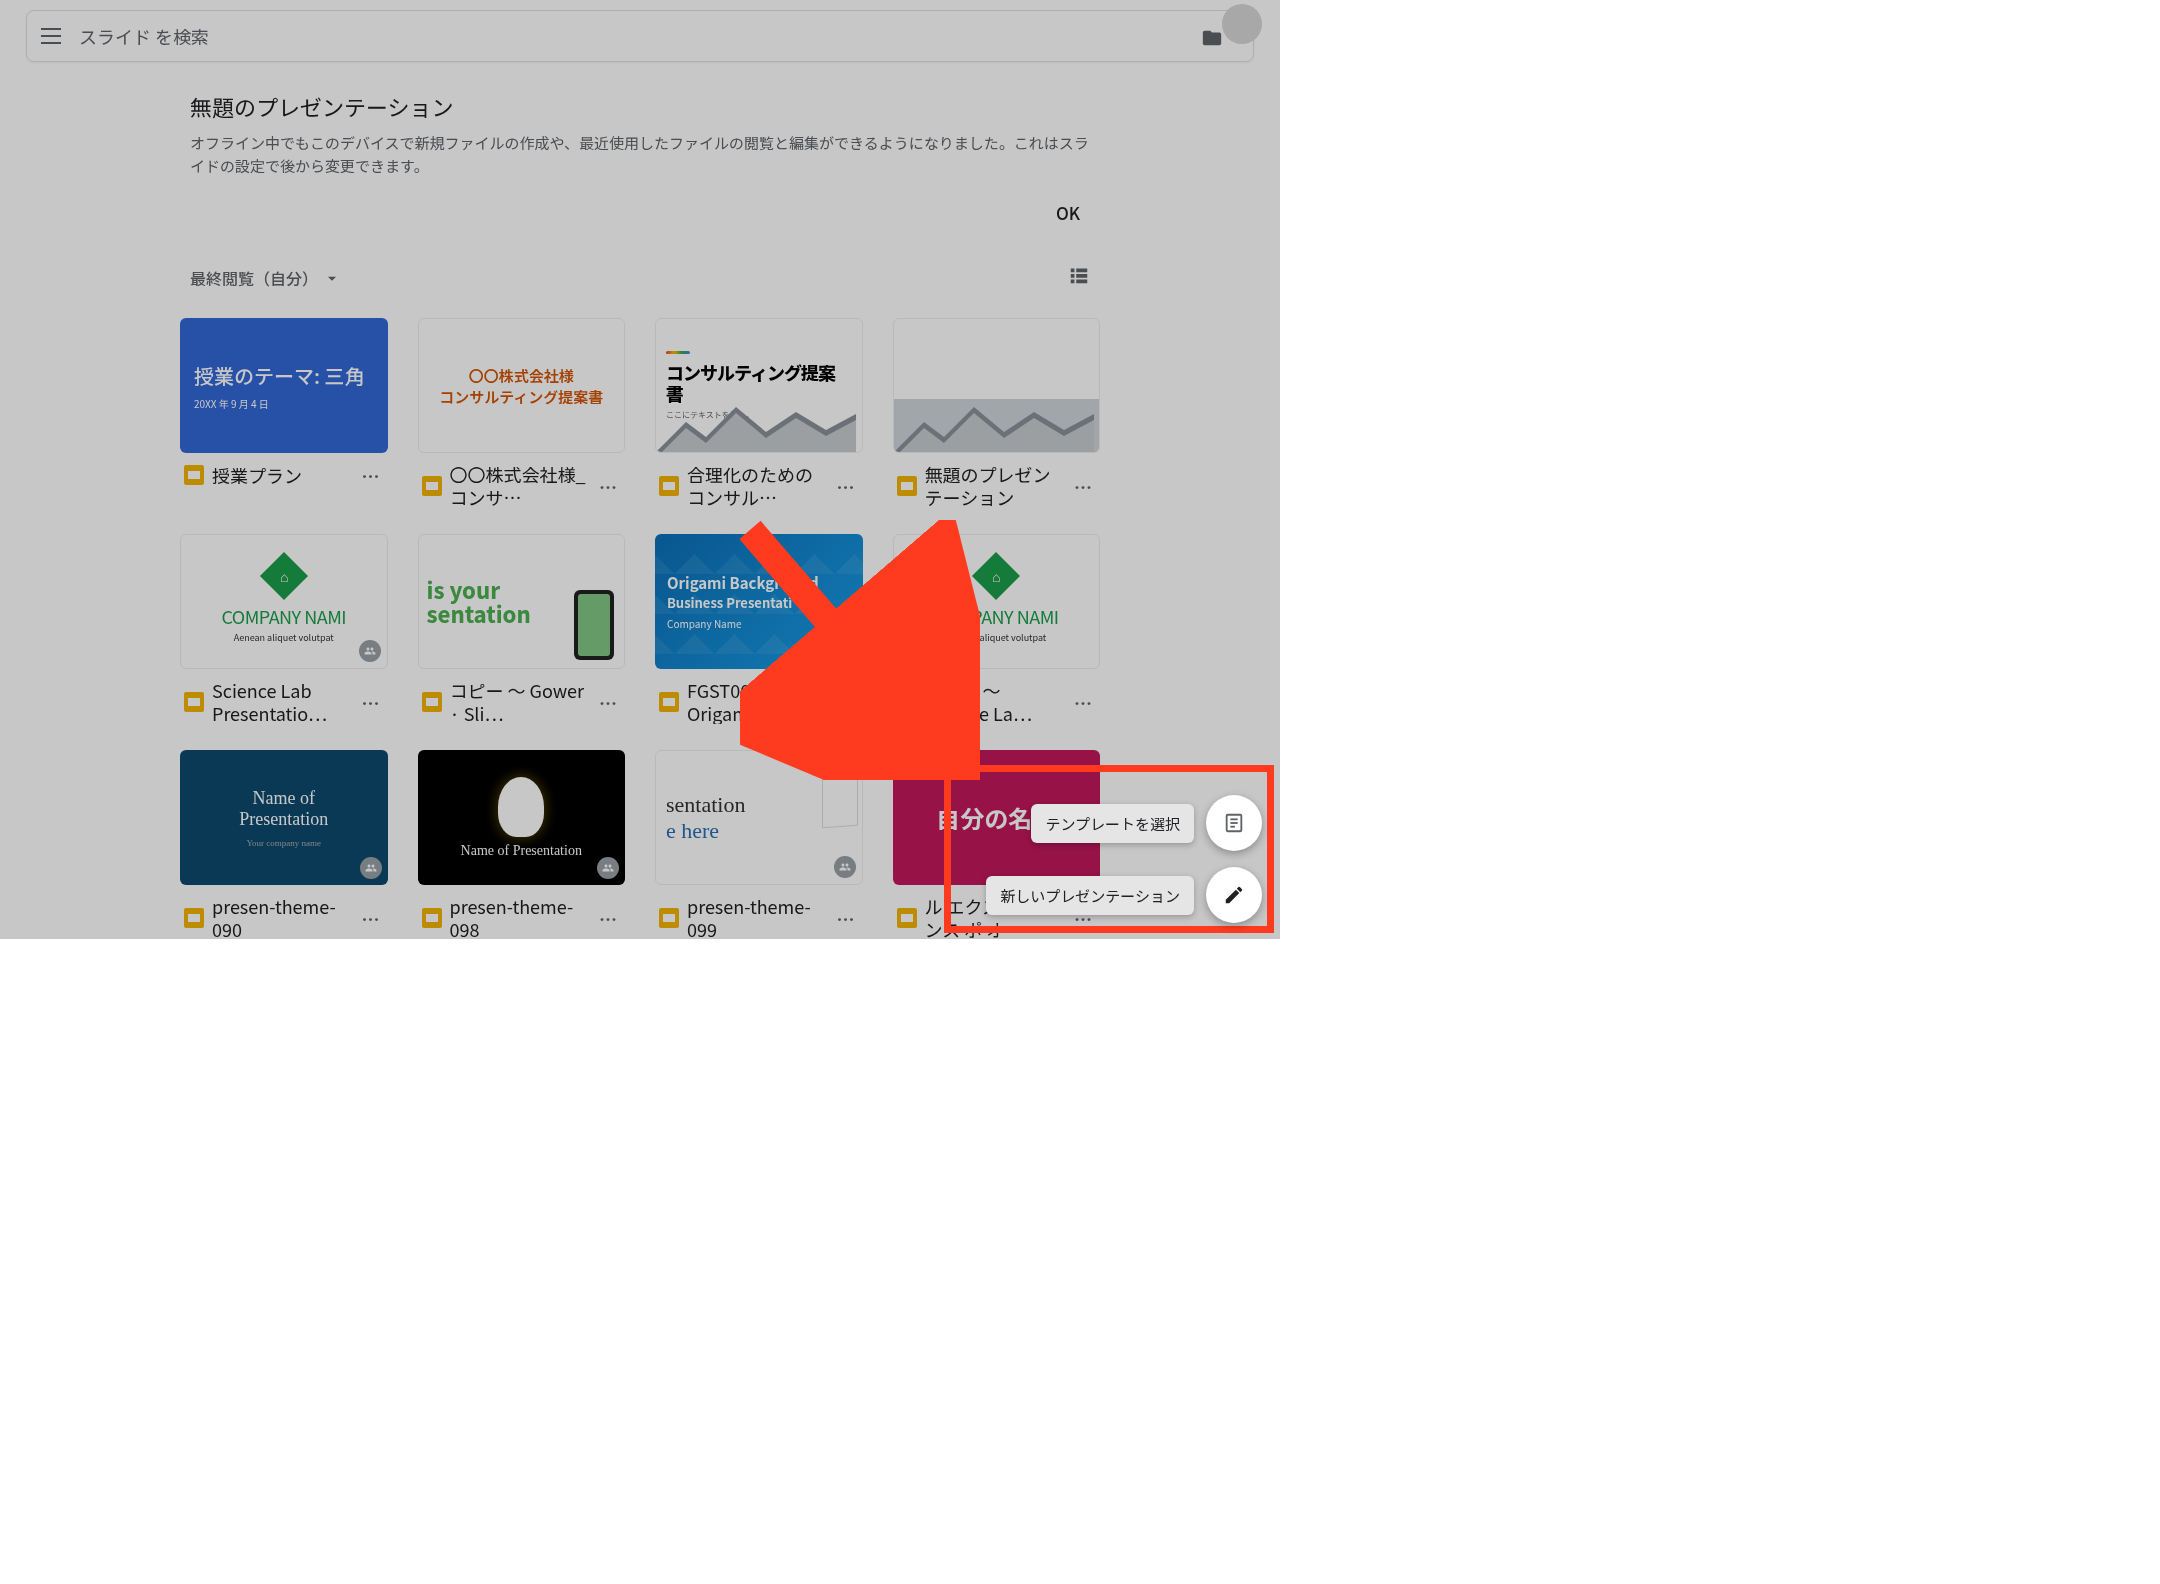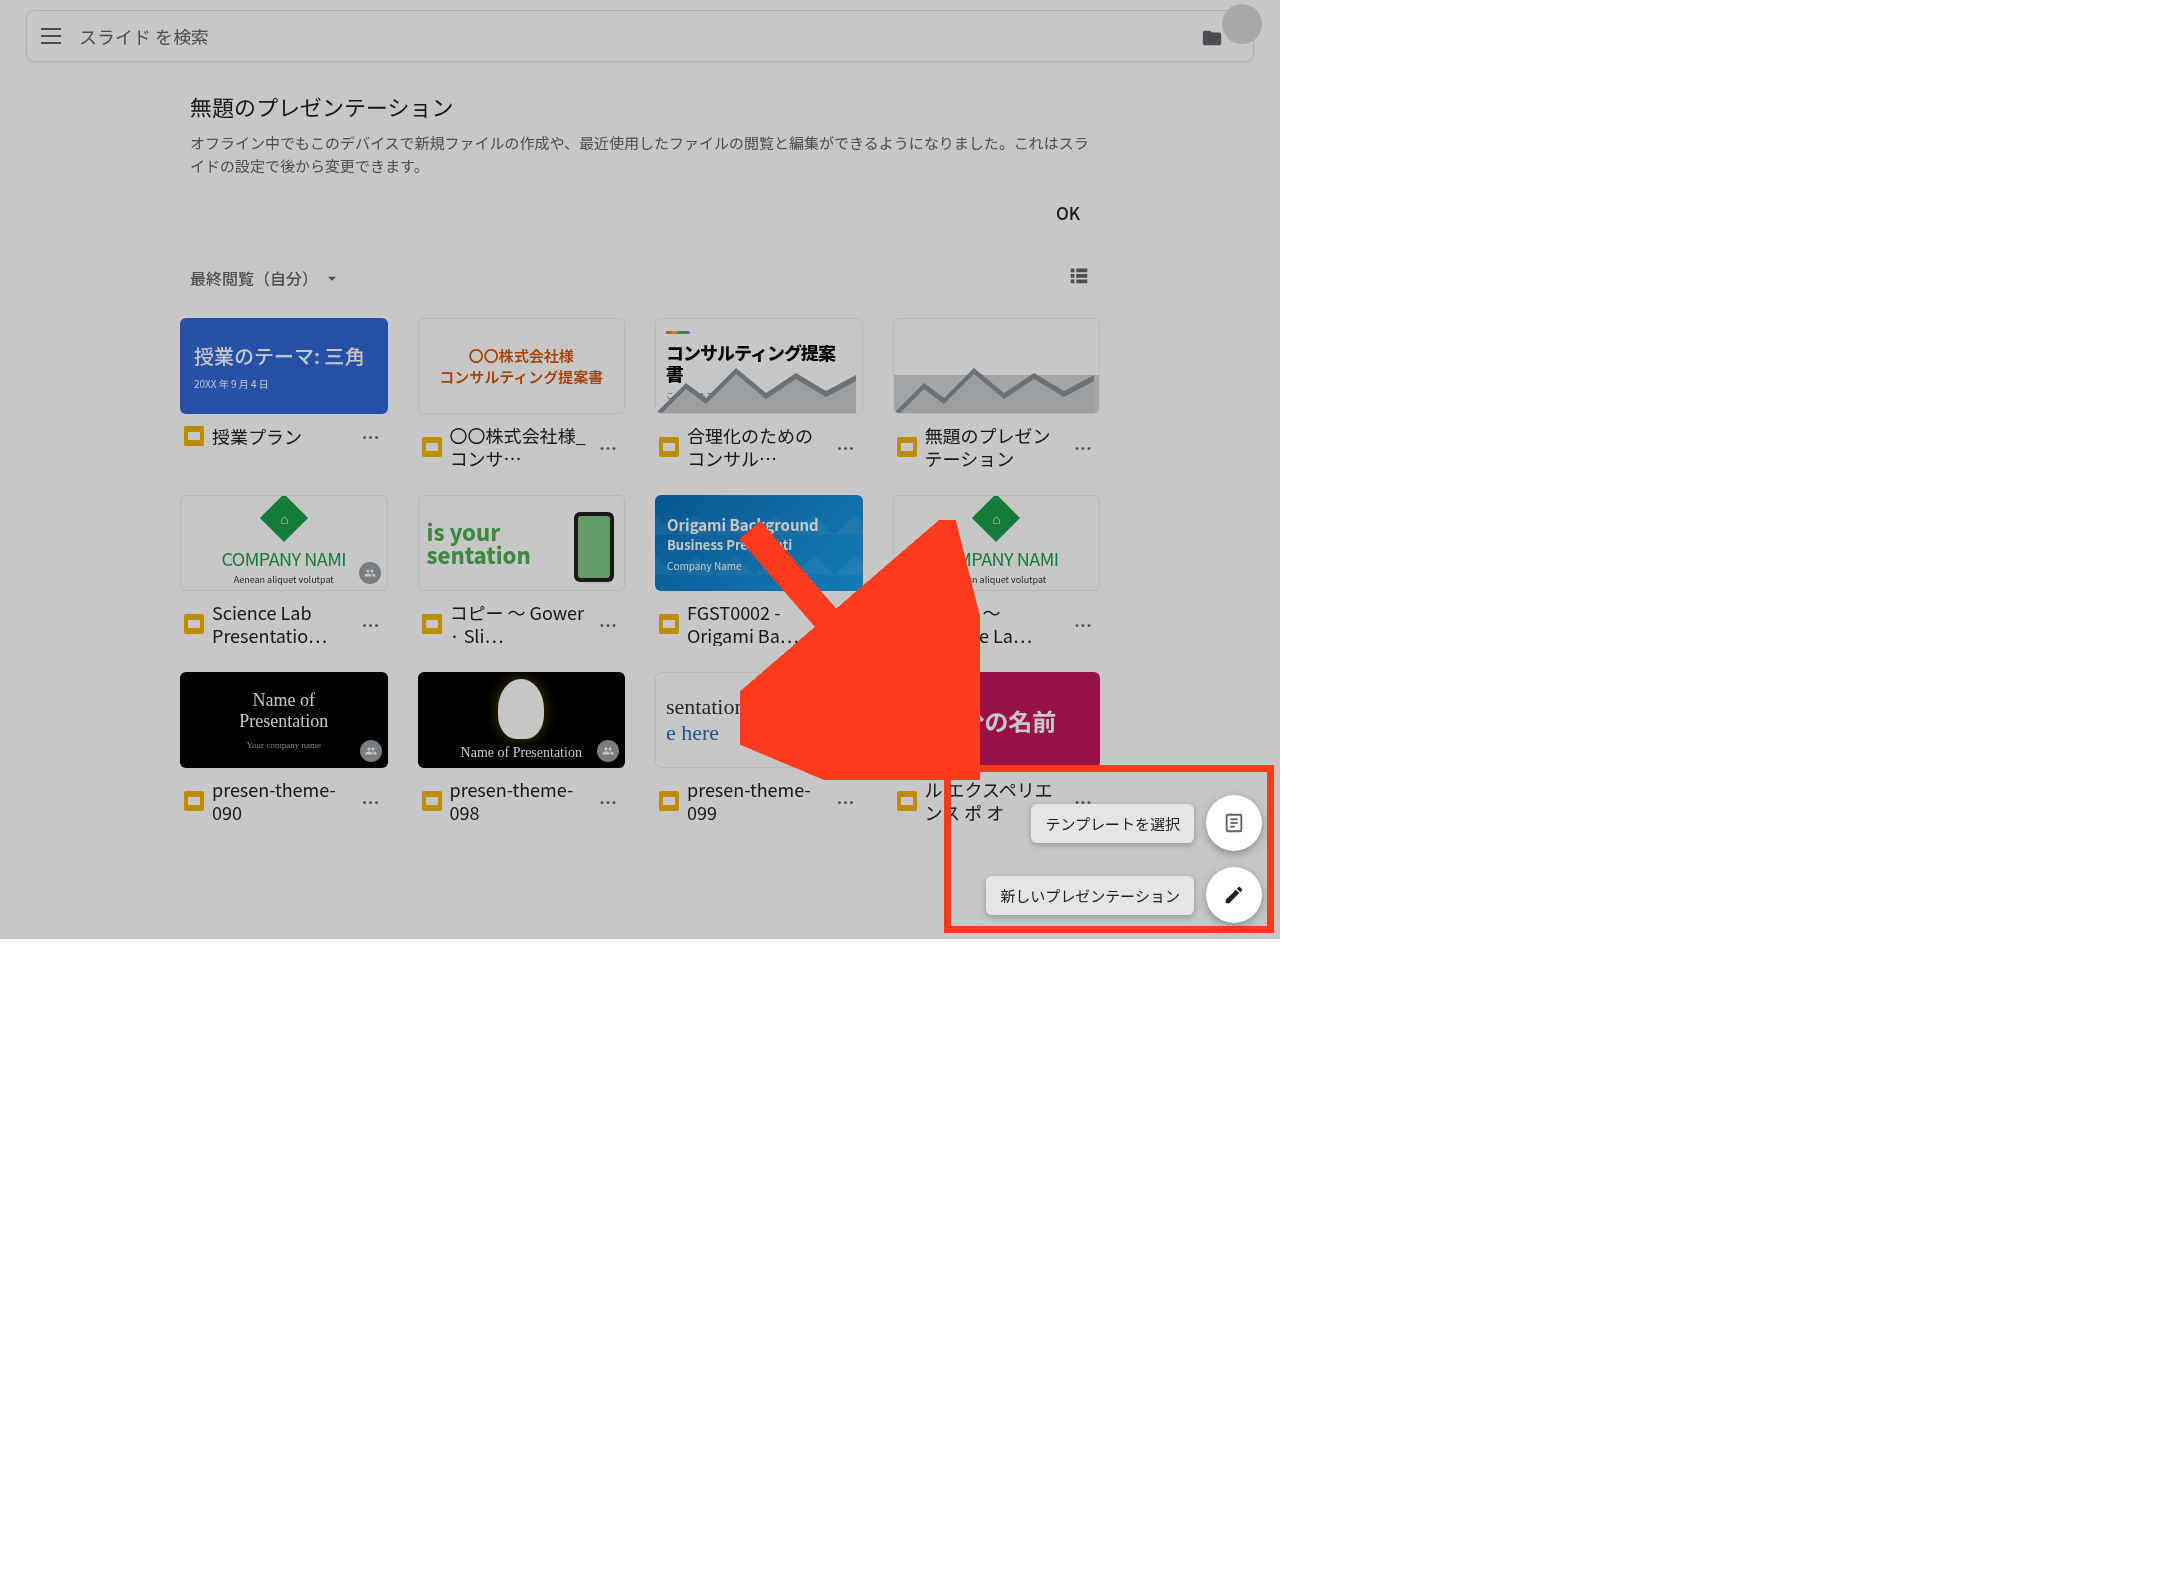--- a/index.html
+++ b/index.html
@@ -46,21 +46,21 @@
   .ok-btn { position:absolute; top:200px; right:200px; font-size:17px; color:#202124; font-weight:500; }
 
   
   .sortrow { position:absolute; top:264px; left:190px; right:190px; display:flex; align-items:center; justify-content:space-between; }
   .sort-label { font-size:16px; color:#5f6368; font-weight:500; display:flex; align-items:center; gap:6px; }
   .list-icon svg { width:22px; height:22px; color:#5f6368; }
 
   
   .grid { position:absolute; top:318px; left:180px; right:180px; display:grid; grid-template-columns: repeat(4, 1fr); gap:26px 30px; }
   .card { display:flex; flex-direction:column; }
-  .thumb { height:96px; border-radius:6px; overflow:hidden; background:#f1f3f4; position:relative; display:flex; align-items:center; justify-content:center; flex-direction:column; }
+  .thumb { height:135px; border-radius:6px; overflow:hidden; background:#f1f3f4; position:relative; display:flex; align-items:center; justify-content:center; flex-direction:column; }
   .meta { display:flex; align-items:center; gap:8px; padding:10px 4px 0; }
   .slides-icon { width:20px; height:20px; background:#f4b400; border-radius:2px; position:relative; flex-shrink:0; }
   .slides-icon::after { content:""; position:absolute; top:6px; left:4px; right:4px; bottom:6px; background:#fff; }
   .title { font-size:18px; color:#202124; line-height:1.25; flex:1; overflow:hidden; text-align:left; }
   .more-icon { width:24px; height:24px; display:flex; align-items:center; justify-content:center; color:#5f6368; flex-shrink:0; cursor:pointer; }
   .dots { letter-spacing:2px; font-size:18px; font-weight:bold; }
   .shared-badge { position:absolute; bottom:6px; right:6px; width:22px; height:22px; border-radius:50%; background:#9aa0a6; display:flex; align-items:center; justify-content:center; }
   .shared-badge svg { width:12px; height:12px; fill:#fff; }
 
   
@@ -89,21 +89,21 @@
   .thumb.green .phone::after { content:""; position:absolute; inset:4px; background:#80c783; border-radius:3px; }
 
   .thumb.origami { background:linear-gradient(135deg,#0b6fb8,#1aa0e8); color:#fff; padding:12px; align-items:flex-start; }
   .thumb.origami .poly { position:absolute; inset:0; background:
     linear-gradient(45deg, rgba(255,255,255,0.15) 25%, transparent 25%),
     linear-gradient(-45deg, rgba(255,255,255,0.15) 25%, transparent 25%); background-size:40px 40px; opacity:0.5; }
   .thumb.origami .ot1 { font-size:15px; font-weight:700; position:relative; }
   .thumb.origami .ot2 { font-size:13px; font-weight:700; position:relative; }
   .thumb.origami .ot3 { font-size:10px; position:relative; margin-top:4px; }
 
-  .thumb.dark { background:#000000; color:#fff; }
+  .thumb.dark { background:#0c4a6e; color:#fff; }
   .thumb.dark .dname { font-family:serif; font-size:18px; }
   .thumb.dark .dcomp { font-size:9px; margin-top:8px; font-family:serif; color:#aaa; }
   .thumb.bulb { background:#000; }
   .thumb.bulb .bulb-shape { width:46px; height:60px; background:#fff; border-radius:50% 50% 40% 40%; margin-bottom:6px; box-shadow:0 0 14px rgba(255,200,0,0.4); }
   .thumb.bulb .btxt { font-family:serif; color:#fff; font-size:14px; }
   .thumb.serif { background:#fff; border:1px solid #eee; align-items:flex-start; padding:10px; }
   .thumb.serif .s1 { font-family:serif; font-size:22px; color:#333; }
   .thumb.serif .s2 { font-family:serif; font-size:22px; color:#2a6fb5; }
   .thumb.serif .carton { position:absolute; right:4px; top:6px; width:36px; height:70px; background:linear-gradient(#a7d8ef 30%,#fff 30%); transform:skewY(-4deg); border:1px solid #ddd; }
   .thumb.magenta { background:#c2185b; color:#fff; }

